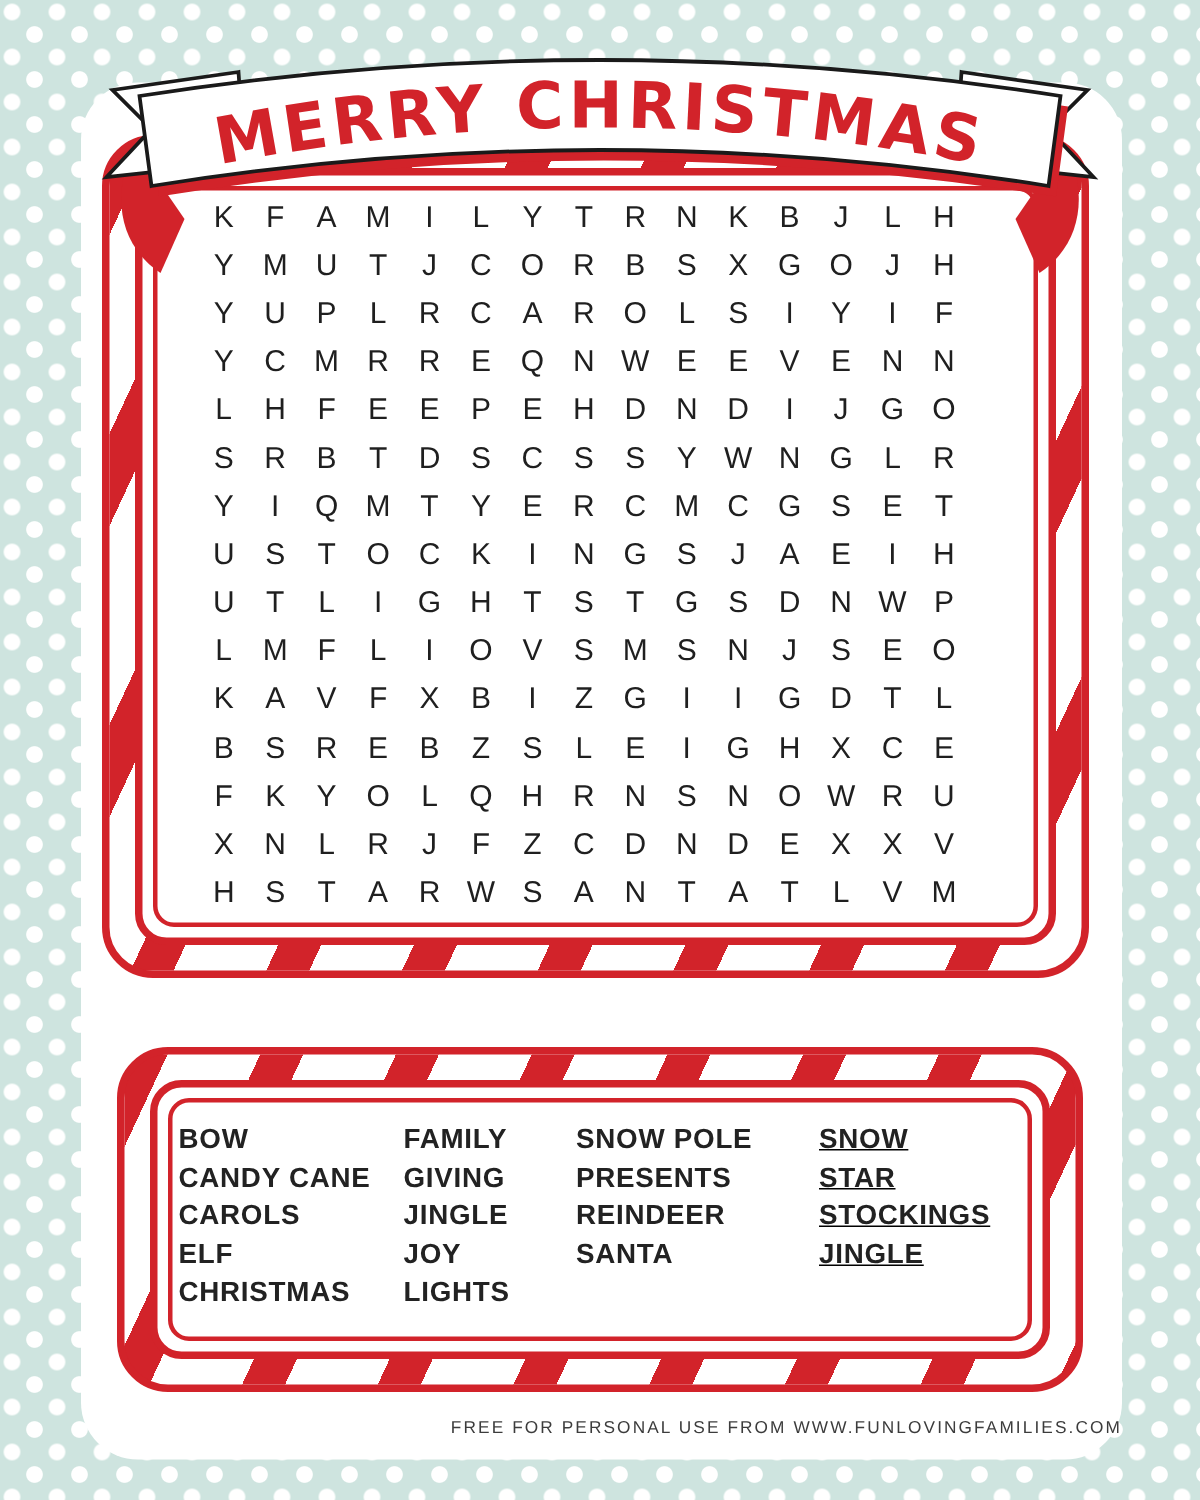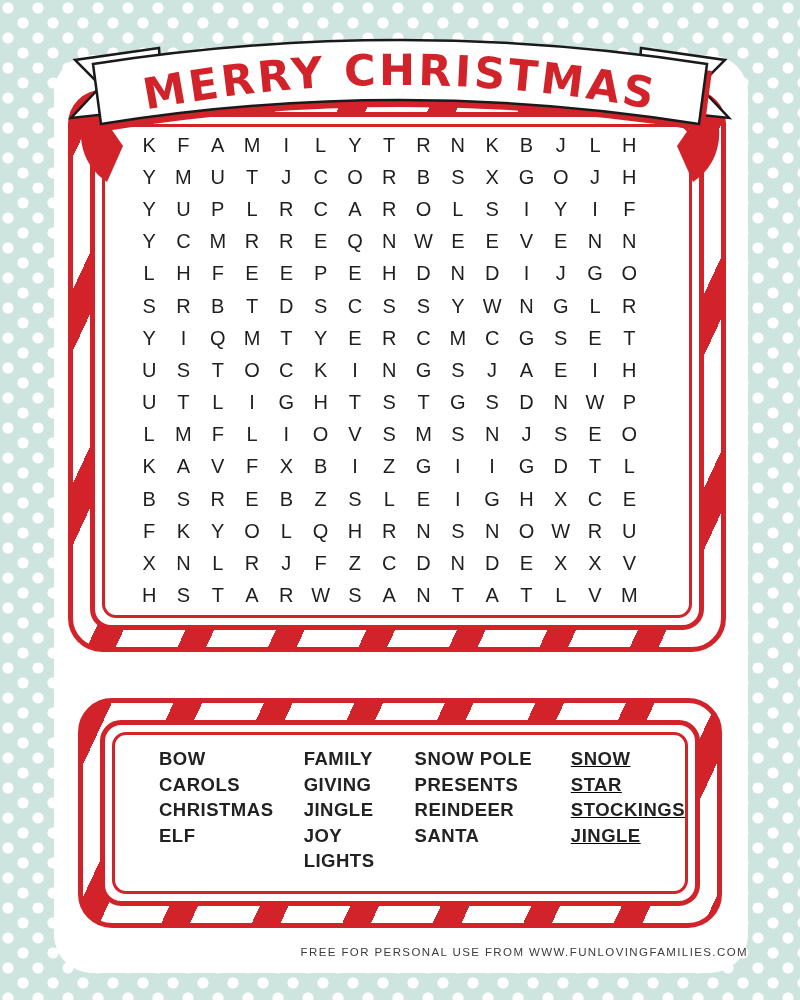--- a/index.html
+++ b/index.html
@@ -70,21 +70,20 @@
     font-weight:400;
     color:var(--ink);
     letter-spacing:0;
   }
 
   
   .word-columns{
     position:absolute;
     left:4px;top:11px;right:0;
     display:flex;
-    margin-left:40px;
   }
   .word-col{display:flex;flex-direction:column;}
   .word-col-1{width:150px;}
   .word-col-2{width:115px;}
   .word-col-3{width:162px;}
   .word-col-4{flex:1;text-decoration:underline;}
   .word-item{
     height:25.5px;
     line-height:25.5px;
     font-size:18.5px;
@@ -360,23 +359,24 @@
     </div>
   </div>
 </div>
 
 <div class="candy-outer word-box">
   <div class="candy-mid">
     <div class="candy-frame">
       <div class="word-columns" id="word-columns">
           <div class="word-col word-col-1">
             <div class="word-item">BOW</div>
+            <div class="word-item">CANDY CANE</div>
             <div class="word-item">CAROLS</div>
+            <div class="word-item">ELF</div>
             <div class="word-item">CHRISTMAS</div>
-            <div class="word-item">ELF</div>
           </div>
           <div class="word-col word-col-2">
             <div class="word-item">FAMILY</div>
             <div class="word-item">GIVING</div>
             <div class="word-item">JINGLE</div>
             <div class="word-item">JOY</div>
             <div class="word-item">LIGHTS</div>
           </div>
           <div class="word-col word-col-3">
             <div class="word-item">SNOW POLE</div>

